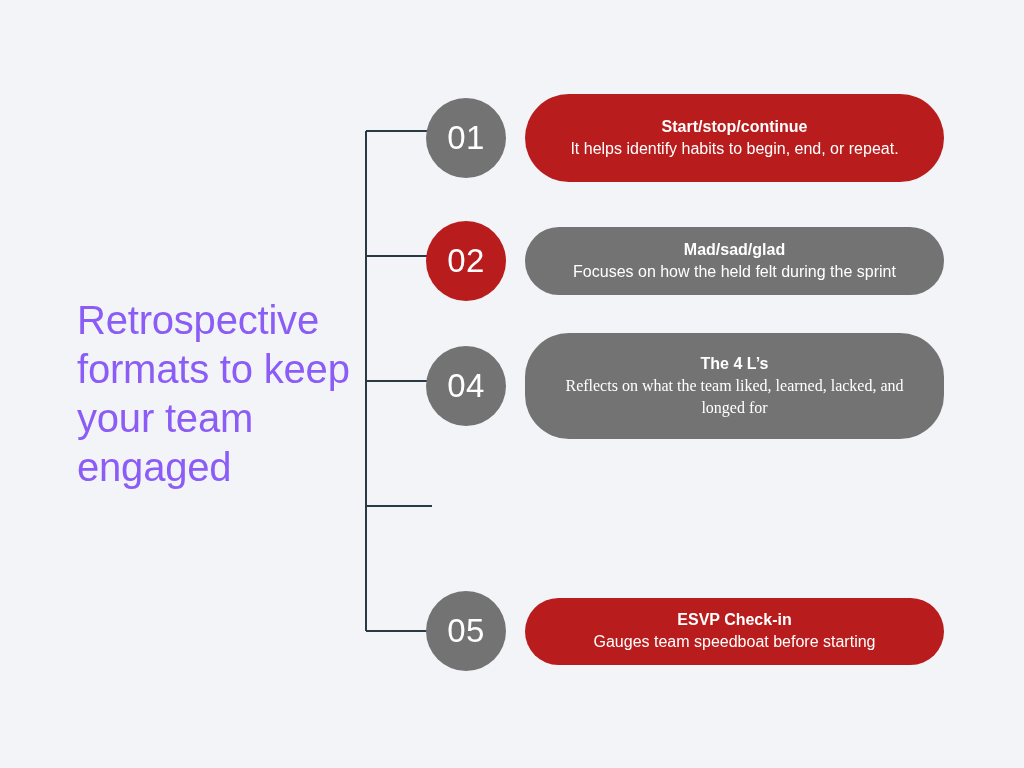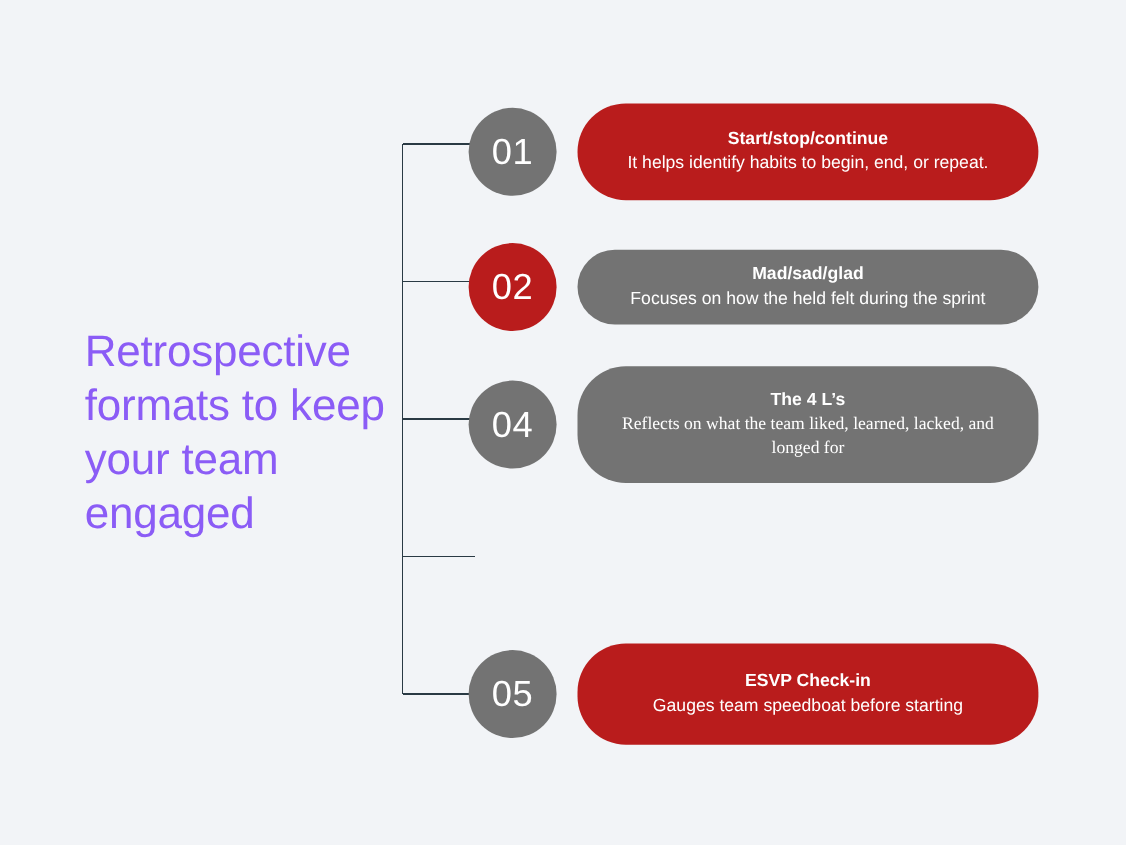--- a/index.html
+++ b/index.html
@@ -139,19 +139,19 @@
     <div class="badge tone-dark">04</div>
     <div class="card tone-dark" style="height:106px;">
       <div class="card-title">The 4 L’s</div>
       <div class="card-desc" style="max-width:360px;font-family:Liberation Serif, serif;">Reflects on what the team liked, learned, lacked, and longed for</div>
     </div>
   </div>
 
 
   <div class="row" style="top:583px;">
     <div class="badge tone-dark">05</div>
-    <div class="card tone-light" style="height:92px;">
+    <div class="card tone-light" style="height:67px;">
       <div class="card-title">ESVP Check-in</div>
       <div class="card-desc">Gauges team speedboat before starting</div>
     </div>
   </div>
 
 </div>
 
 </body></html>

